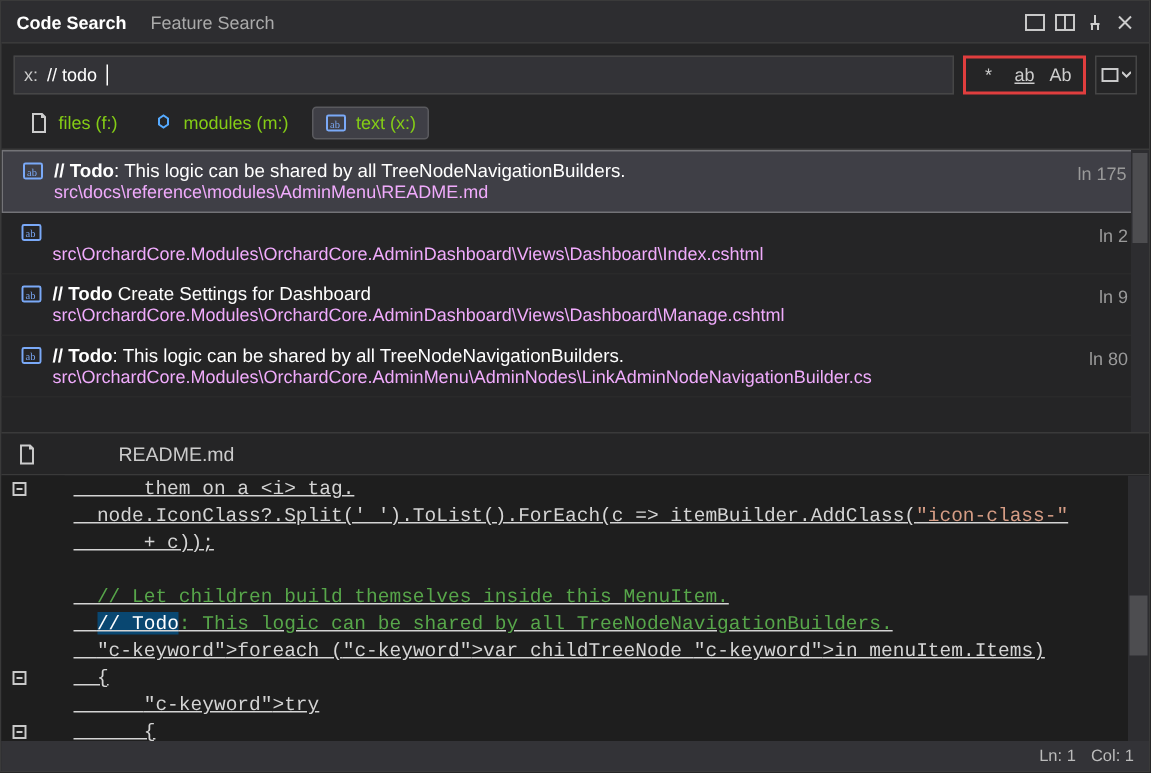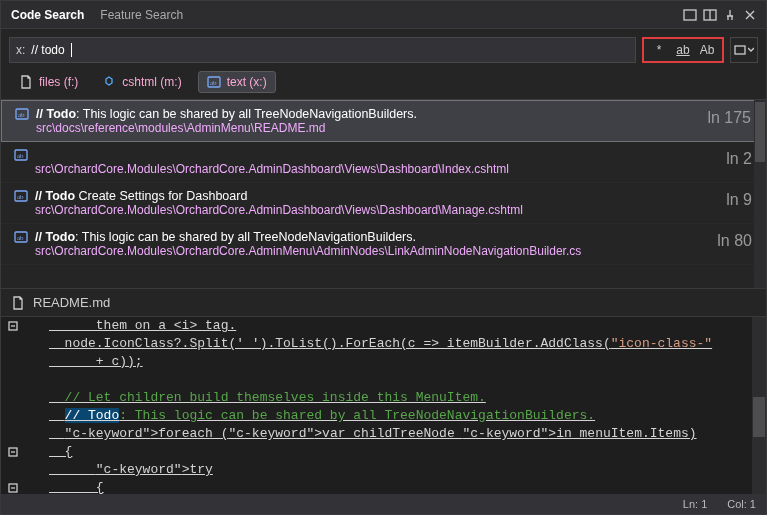--- a/index.html
+++ b/index.html
@@ -38,54 +38,54 @@
   }
   .ctrl-btn {
     width: 22px; height: 20px; display: flex; align-items: center; justify-content: center;
     color: #ccc; font-size: 12px; cursor: pointer;
   }
   .ctrl-btn .ul { text-decoration: underline; }
   .view-dd { width: 28px; height: 26px; border: 1px solid #464646; display: flex; align-items: center; justify-content: center; gap: 2px; }
   .filter-row { display: flex; gap: 8px; padding: 2px 10px 6px 10px; align-items: center; }
   .filter-chip {
     display: flex; align-items: center; gap: 6px; padding: 3px 8px;
-    border-radius: 3px; color: #f9a8d4; cursor: pointer; font-size: 12px;
+    border-radius: 3px; color: #84cc16; cursor: pointer; font-size: 12px;
   }
   .filter-chip.active { background: #3f3f46; border: 1px solid #5a5a5e; }
   .chip-icon { display:inline-flex; width:14px; height:14px; align-items:center; justify-content:center; }
   .results { flex: 0 0 auto; overflow: hidden; border-top: 1px solid #3a3a3a; border-bottom: 1px solid #3a3a3a; position: relative; }
   .result {
     display: flex; flex-direction: column; padding: 6px 12px 6px 12px; border-bottom: 1px solid #2a2a2a;
     position: relative;
   }
   .result.selected { background: #3f3f46; border: 1px solid #737377; }
   .rline1 { display: flex; align-items: center; gap: 6px; }
   .ricon { width: 16px; height: 14px; display:flex; align-items:center; justify-content:center; }
   .rhead { color: #fff; font-size: 12.5px; }
   .rhead .bold { font-weight: 600; color: #fff; }
   .rpath { color: #f0abfc; font-size: 12px; padding-left: 22px; }
-  .rline-num { position: absolute; right: 14px; top: 8px; color: #9a9a9a; font-size: 16px; }
+  .rline-num { position: absolute; right: 14px; top: 8px; color: #9a9a9a; font-size: 12px; }
   .scroll-strip { position: absolute; right: 0; top: 0; bottom: 0; width: 12px; background: #2d2d30; }
   .scroll-thumb { position: absolute; right: 1px; top: 2px; width: 10px; height: 60px; background: #4d4d50; }
   .file-tab-row { display:flex; align-items:center; padding: 6px 10px; gap: 8px; background:#252526; border-bottom: 1px solid #3a3a3a;}
-  .file-tab { color:#ccc; font-size: 13px; display:flex; align-items:center; gap:6px;}
+  .file-tab { color:#ccc; font-size: 13px; display:flex; align-items:center; gap:6px;margin-left:46px;}
   .code-area {
     flex: 1; overflow: hidden; position: relative; background: #1e1e1e;
     font-family: Consolas, 'Courier New', monospace; font-size: 13px; line-height: 18px;
   }
   .gutter { position:absolute; left:0; top:0; bottom:0; width:42px; background:#1e1e1e; }
   .gtick { position:absolute; left: 7px; width: 10px; height: 10px; }
   .code-lines { position:absolute; left:48px; right: 14px; top:0; padding-top:0; white-space: pre; color:#d4d4d4;text-decoration:underline;}
   .c-comment { color: #57A64A; }
   .c-string { color: #D69D85; }
   .c-hl { background:#094771; color: #fff;}
   .ln { display:block; height:18px;}
   .code-scroll { position:absolute; right:0; top:0; bottom:0; width:14px; background:#2d2d30;}
   .code-scroll-thumb{position:absolute; right:1px; top:80px; width:12px; height:40px; background:#4d4d50;}
-  .statusbar { height: 20px; background:#333337; display:flex; align-items:center; justify-content:flex-end; padding:0 10px; font-size:11px; color:#bbb; gap: 20px;}
+  .statusbar { height: 20px; background:#333337; display:flex; align-items:center; justify-content:flex-end; padding:0 10px; font-size:11px; color:#bbb; gap: 10px;}
   .svg-stroke { stroke:#ccc; stroke-width:1.3; fill:none; }
   .caret-input { display:inline-block; width:1px; height:14px; background:#fff; vertical-align:middle;}
 </style>
 </head>
 <body>
 
 <div class="container">
 
   <div class="header">
     <div class="tabs">
@@ -149,21 +149,21 @@
           </svg>
         </span>
       <span>files (f:)</span>
     </div>
     <div class="filter-chip">
       <span class="chip-icon">
           <svg width="14" height="14">
             <path d="M4 4 L7 2 L10 4 L10 8 L7 10 L4 8 Z" stroke="#55aaff" stroke-width="1.3" fill="none"></path>
           </svg>
         </span>
-      <span>cshtml (m:)</span>
+      <span>modules (m:)</span>
     </div>
     <div class="filter-chip active">
       <span class="chip-icon">
           <svg width="14" height="12">
             <rect x="1" y="1" width="12" height="10" rx="1" stroke="#7aa9f7" stroke-width="1.3" fill="none"></rect>
             <text x="3" y="9" font-size="7" fill="#7aa9f7" font-family="Consolas">ab</text>
           </svg>
         </span>
       <span>text (x:)</span>
     </div>

